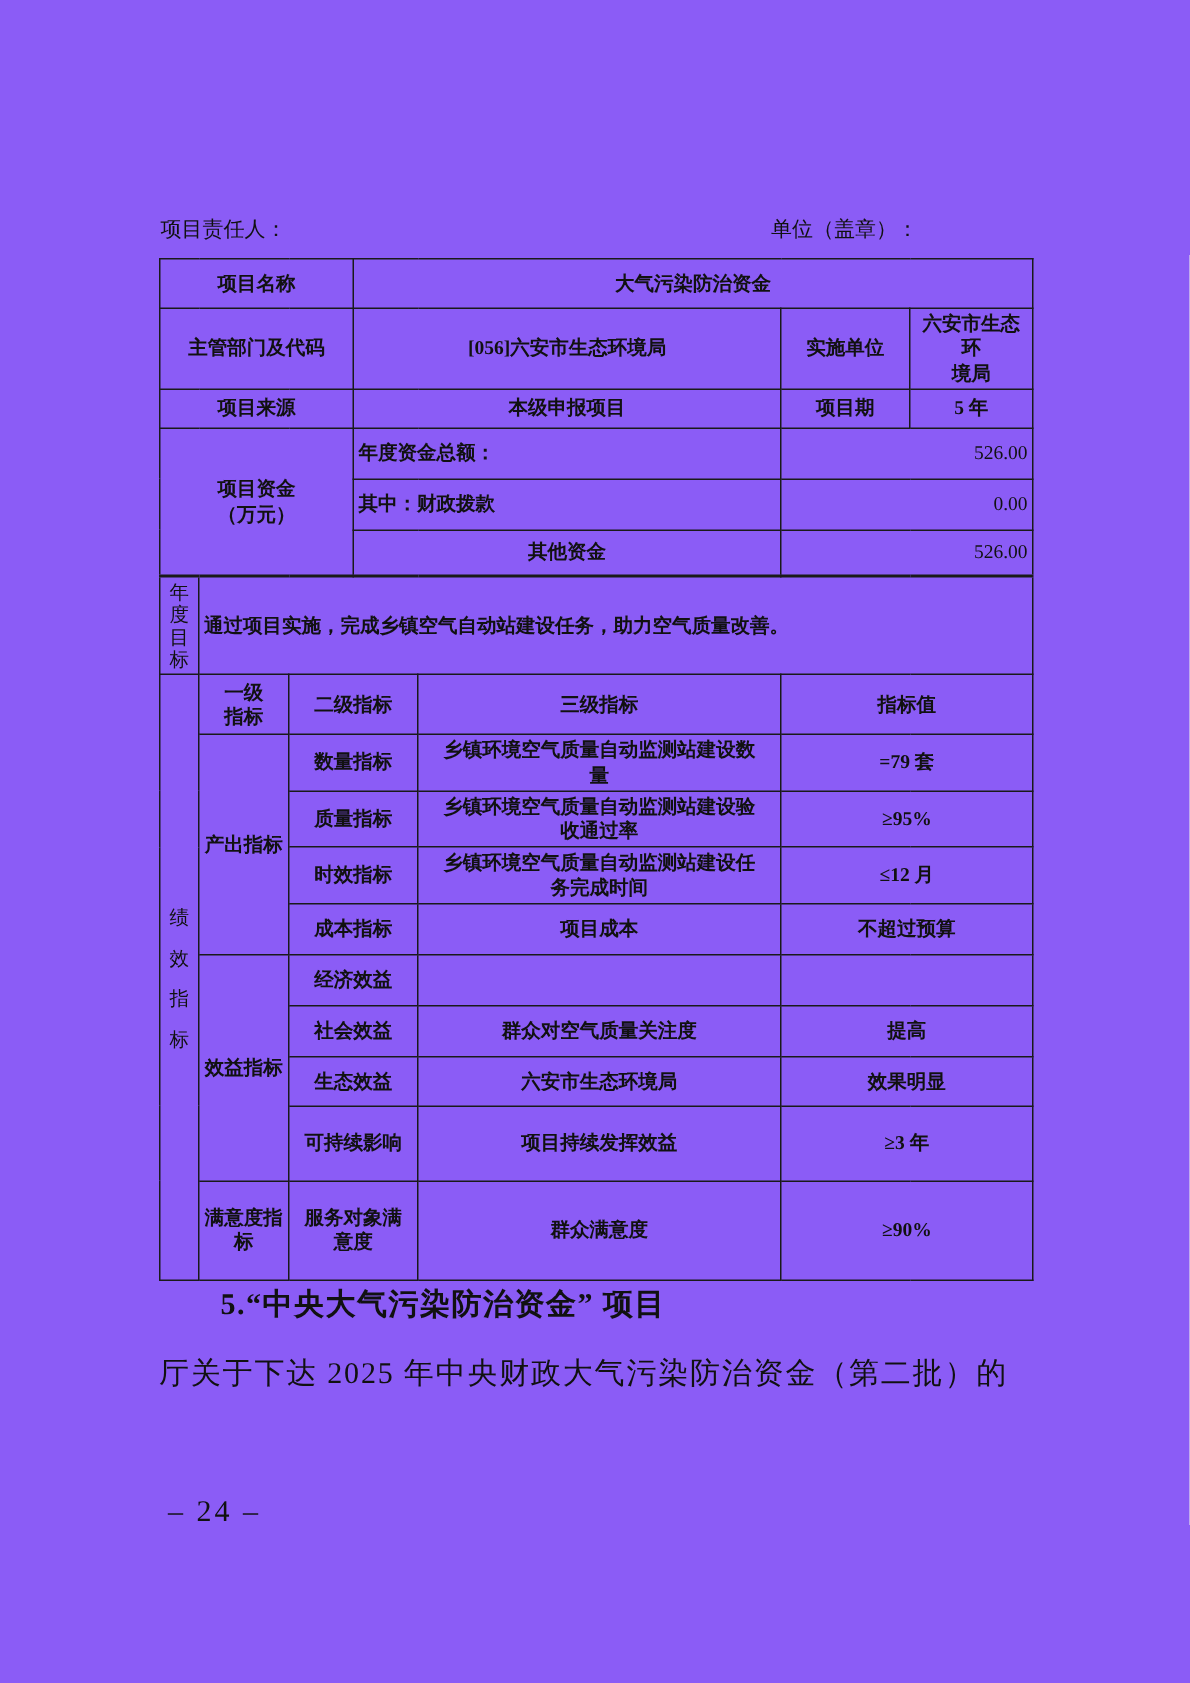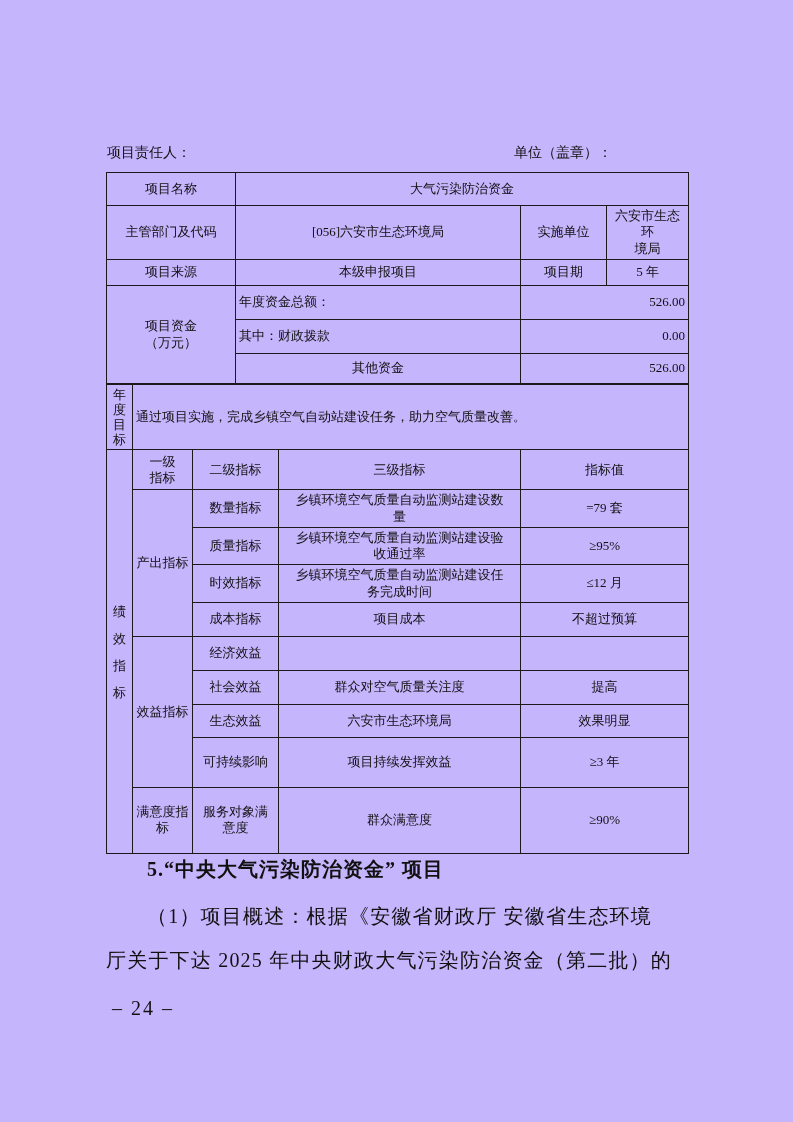--- a/index.html
+++ b/index.html
@@ -1,20 +1,20 @@
 <!DOCTYPE html>
 <html><head>
 <meta charset="utf-8">
 <style>
   html,body{margin:0;padding:0;background:#e8e8e8;}
   .page{
     position:relative;
     width:793px;height:1122px;
     margin:0 auto;
-    background:#c4b5fd;
+    background:#8b5cf6;
     font-family:"Liberation Serif","DejaVu Serif",serif;
     color:#111;
     overflow:hidden;
   }
   
   .doc-header{position:absolute;top:144px;left:106px;width:582px;height:18px;font-size:14px;}
   .doc-header .resp{position:absolute;left:1px;top:0;}
   .doc-header .unit{position:absolute;left:408px;top:0;}
 
   
@@ -24,22 +24,22 @@
     width:582px;
     font-size:13px;line-height:1.25;
     border:1.5px solid #1a1a1a;
   }
   table.main td{
     border:1px solid #1a1a1a;
     padding:2px 3px;
     vertical-align:middle;
     overflow:hidden;
   }
-  td.c{text-align:center;}
-  td.l{text-align:left;padding-left:10px;}
+  td.c{text-align:center;font-weight:bold;}
+  td.l{text-align:left;padding-left:10px;font-weight:bold;}
   td.r{text-align:right;padding-right:5px;}
   td.indent{padding-left:46px;text-align:center;}
   .pre{white-space:pre-line;}
   td.vtext{white-space:pre-line;text-align:center;line-height:15px;padding:2px 0;}
   td.perf{line-height:27px;}
   td.goal{padding-left:4px;margin-left:30px;}
   tr.sec td{border-top:2px solid #1a1a1a;}
 
   
   .section-heading{
@@ -179,19 +179,18 @@
 意度</td>
         <td class="c">群众满意度</td>
         <td colspan="2" class="c">≥90%</td>
       </tr>
     </tbody>
   </table>
 
   <div class="section-heading">5.“中央大气污染防治资金” 项目</div>
 
   <div class="paragraph">
-    <div class="pline1">（1）项目概述：根据《安徽省财政厅 安徽省生态环境</div>
     <div class="pline2">厅关于下达 2025 年中央财政大气污染防治资金（第二批）的</div>
   </div>
 
   <div class="footer-pageno">– 24 –</div>
 
 </div>
 
 </body></html>

